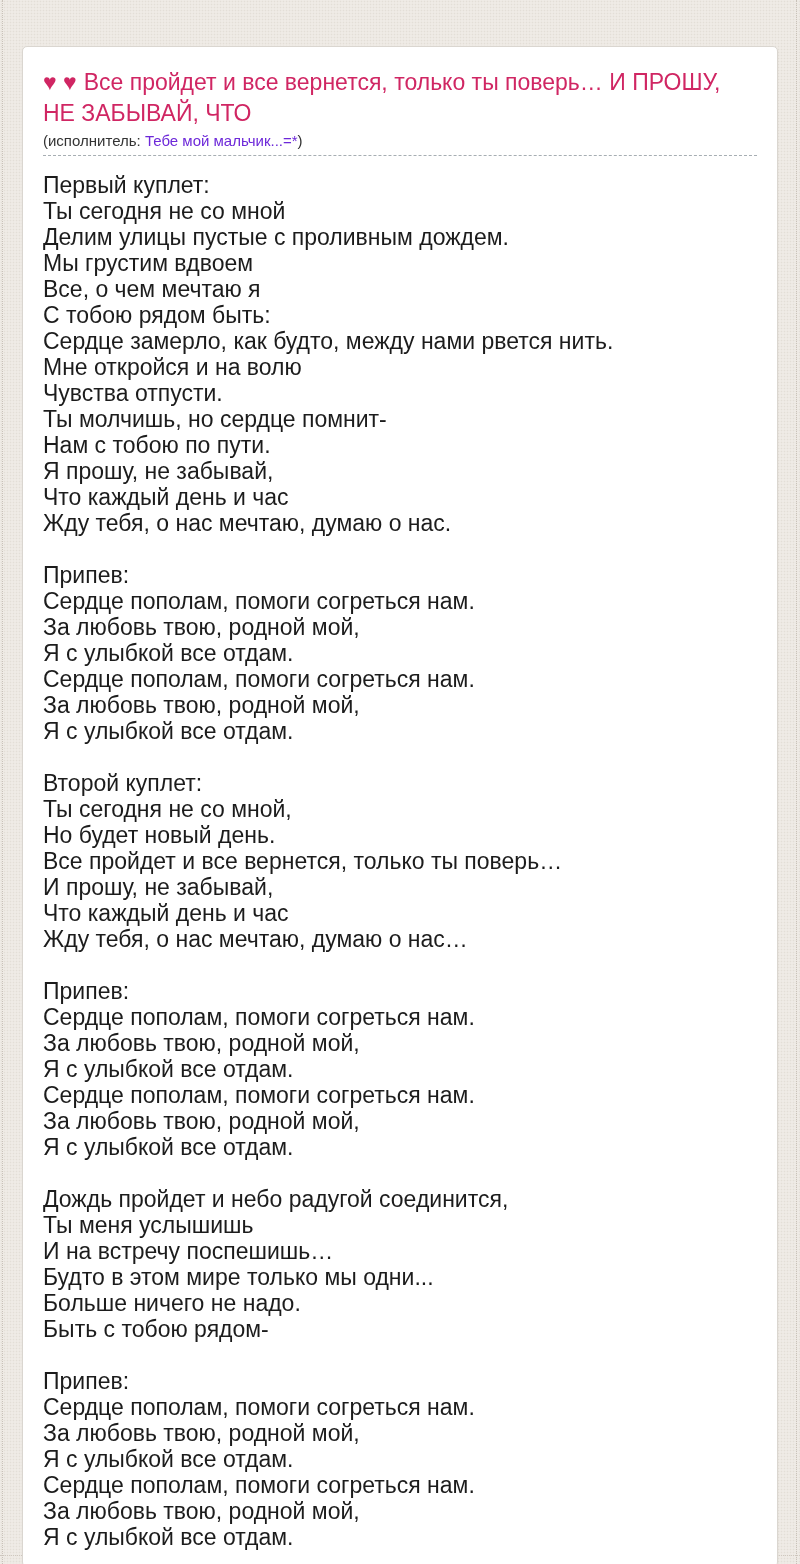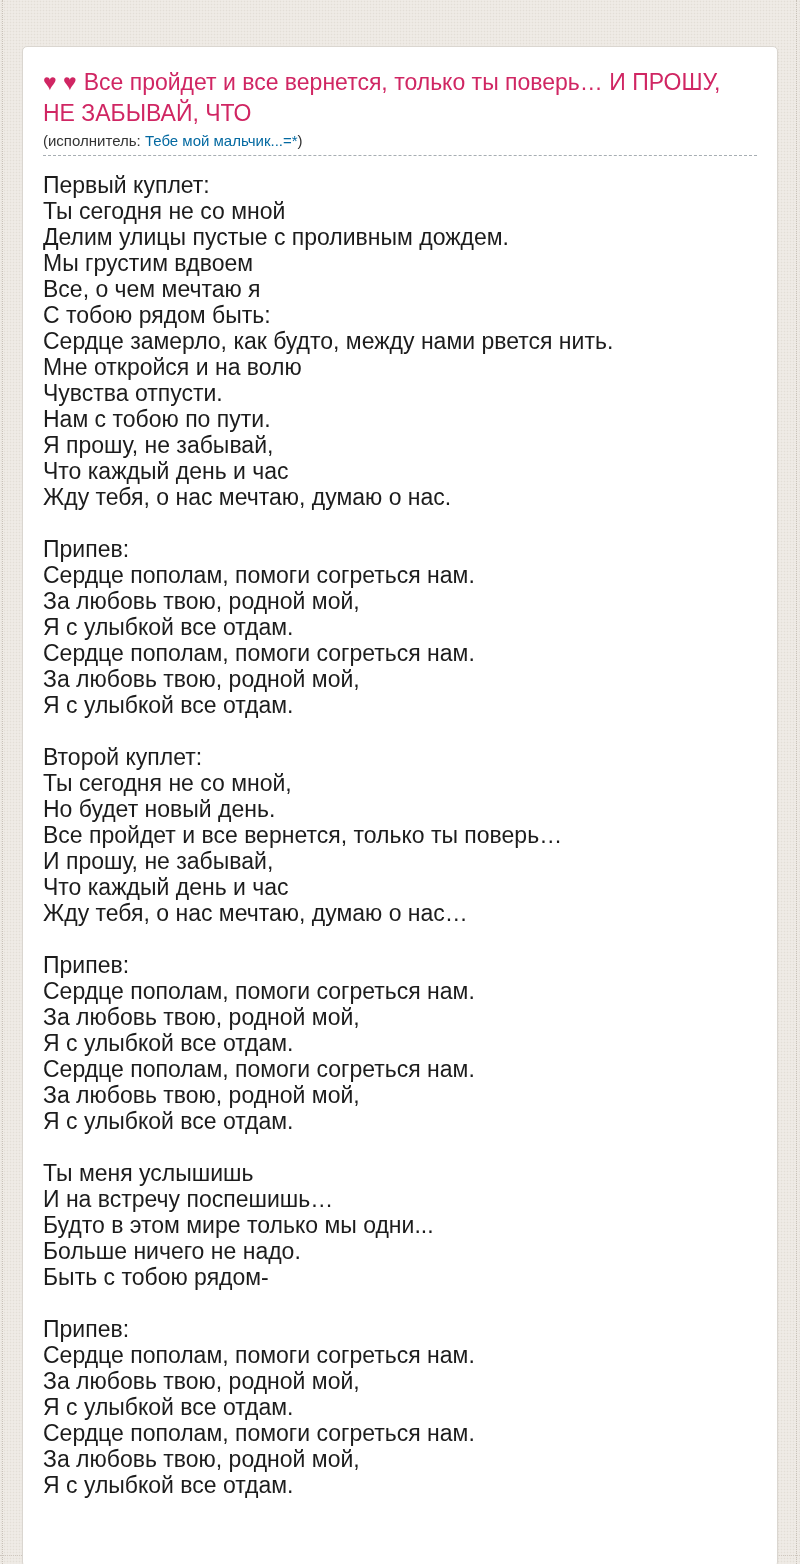--- a/index.html
+++ b/index.html
@@ -61,21 +61,21 @@
     color: #d02663;
     margin-right: 7px;
   }
   .artist-line {
     margin-top: 3px;
     font-size: 15px;
     line-height: 18px;
     color: #333333;
   }
   .artist-line a {
-    color: #0369a1;
+    color: #6d28d9;
     text-decoration: none;
   }
   .separator {
     margin-top: 5px;
     height: 0;
     border-bottom: 1px dashed #a7aeb3;
   }
   .lyrics {
     margin-top: 16px;
     font-size: 23px;
@@ -109,20 +109,21 @@
       <div class="stanza">
         <div class="line">Первый куплет:</div>
         <div class="line">Ты сегодня не со мной</div>
         <div class="line">Делим улицы пустые с проливным дождем.</div>
         <div class="line">Мы грустим вдвоем</div>
         <div class="line">Все, о чем мечтаю я</div>
         <div class="line">С тобою рядом быть:</div>
         <div class="line">Сердце замерло, как будто, между нами рвется нить.</div>
         <div class="line">Мне откройся и на волю</div>
         <div class="line">Чувства отпусти.</div>
+        <div class="line">Ты молчишь, но сердце помнит-</div>
         <div class="line">Нам с тобою по пути.</div>
         <div class="line">Я прошу, не забывай,</div>
         <div class="line">Что каждый день и час</div>
         <div class="line">Жду тебя, о нас мечтаю, думаю о нас.</div>
       </div>
       <div class="stanza">
         <div class="line">Припев:</div>
         <div class="line">Сердце пополам, помоги согреться нам.</div>
         <div class="line">За любовь твою, родной мой,</div>
         <div class="line">Я с улыбкой все отдам.</div>
@@ -142,20 +143,21 @@
       <div class="stanza">
         <div class="line">Припев:</div>
         <div class="line">Сердце пополам, помоги согреться нам.</div>
         <div class="line">За любовь твою, родной мой,</div>
         <div class="line">Я с улыбкой все отдам.</div>
         <div class="line">Сердце пополам, помоги согреться нам.</div>
         <div class="line">За любовь твою, родной мой,</div>
         <div class="line">Я с улыбкой все отдам.</div>
       </div>
       <div class="stanza">
+        <div class="line">Дождь пройдет и небо радугой соединится,</div>
         <div class="line">Ты меня услышишь</div>
         <div class="line">И на встречу поспешишь…</div>
         <div class="line">Будто в этом мире только мы одни...</div>
         <div class="line">Больше ничего не надо.</div>
         <div class="line">Быть с тобою рядом-</div>
       </div>
       <div class="stanza">
         <div class="line">Припев:</div>
         <div class="line">Сердце пополам, помоги согреться нам.</div>
         <div class="line">За любовь твою, родной мой,</div>

